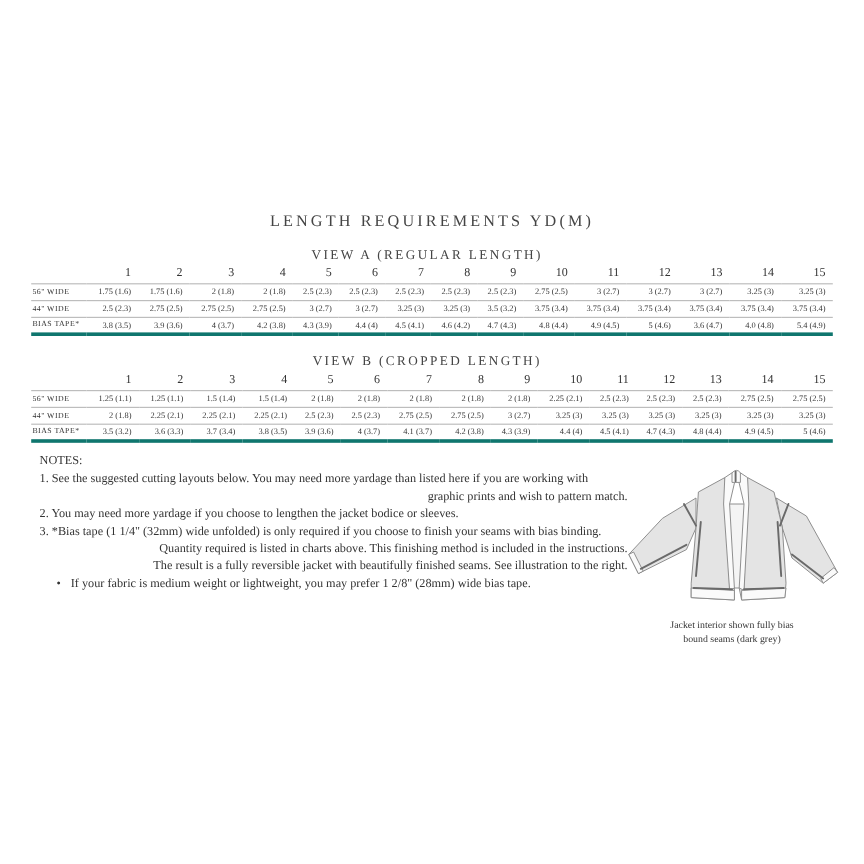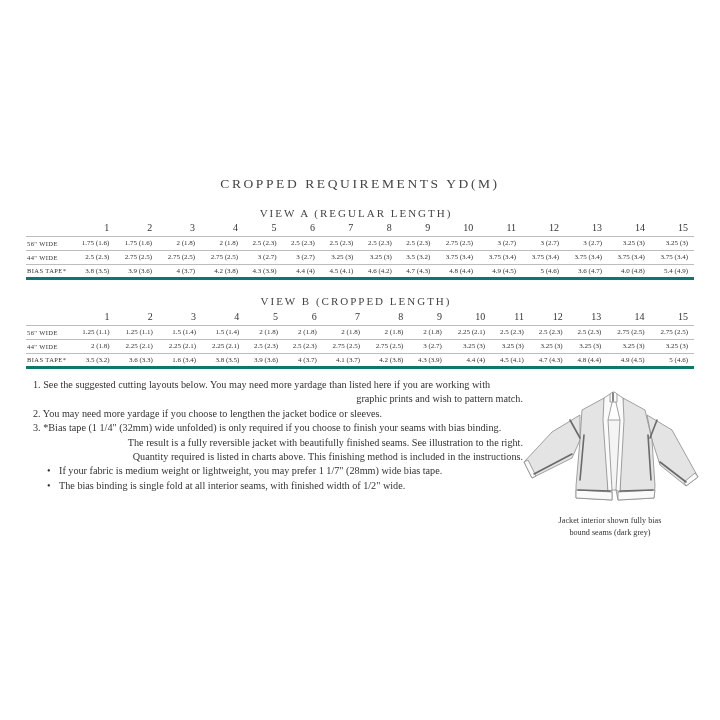--- a/index.html
+++ b/index.html
@@ -39,21 +39,21 @@
     .notes ul li::before { content: "\2022"; position: absolute; left: 2px; }
     .illus { position: absolute; left: 510px; top: 390px; width: 200px; height: 125px; }
     .caption {
       position: absolute; left: 530px; top: 515px; width: 160px; text-align: center;
       font-size: 8.2px; line-height: 12px; color: #333;
     }
   </style>
 </head>
 <body>
 
-<div class="title">CROPPED REQUIREMENTS YD(M)</div>
+<div class="title">LENGTH REQUIREMENTS YD(M)</div>
 
 <div class="view-title" style="top:207px;">VIEW A (REGULAR LENGTH)</div>
 <table class="req" style="top:222px;">
   <thead>
     <tr>
       <th class="rowhead-h"></th>
       <th>1</th>
       <th>2</th>
       <th>3</th>
       <th>4</th>
@@ -184,56 +184,56 @@
       <td>3.25 (3)</td>
       <td>3.25 (3)</td>
       <td>3.25 (3)</td>
       <td>3.25 (3)</td>
       <td>3.25 (3)</td>
     </tr>
     <tr class="last">
       <td class="rowlabel">BIAS TAPE*</td>
       <td>3.5 (3.2)</td>
       <td>3.6 (3.3)</td>
-      <td>1.6 (3.4)</td>
+      <td>3.7 (3.4)</td>
       <td>3.8 (3.5)</td>
       <td>3.9 (3.6)</td>
       <td>4 (3.7)</td>
       <td>4.1 (3.7)</td>
       <td>4.2 (3.8)</td>
       <td>4.3 (3.9)</td>
       <td>4.4 (4)</td>
       <td>4.5 (4.1)</td>
       <td>4.7 (4.3)</td>
       <td>4.8 (4.4)</td>
       <td>4.9 (4.5)</td>
       <td>5 (4.6)</td>
     </tr>
   </tbody>
 </table>
 
 <div class="notes">
+  <div class="head">NOTES:</div>
   <div class="item">
     <span>1.</span>
     <span>See the suggested cutting layouts below. You may need more yardage than listed here if you are working with</span>
   </div>
   <div class="cont">graphic prints and wish to pattern match.</div>
   <div class="item">
     <span>2.</span>
     <span>You may need more yardage if you choose to lengthen the jacket bodice or sleeves.</span>
   </div>
   <div class="item" style="white-space:nowrap;">
     <span>3.</span>
     <span>*Bias tape (1 1/4" (32mm) wide unfolded) is only required if you choose to finish your seams with bias binding.</span>
   </div>
+  <div class="cont">Quantity required is listed in charts above. This finishing method is included in the instructions.</div>
   <div class="cont">The result is a fully reversible jacket with beautifully finished seams. See illustration to the right.</div>
-  <div class="cont">Quantity required is listed in charts above. This finishing method is included in the instructions.</div>
   <ul>
-    <li>If your fabric is medium weight or lightweight, you may prefer 1 1/7" (28mm) wide bias tape.</li>
-    <li>The bias binding is single fold at all interior seams, with finished width of 1/2" wide.</li>
+    <li>If your fabric is medium weight or lightweight, you may prefer 1 2/8" (28mm) wide bias tape.</li>
   </ul>
 </div>
 
 <svg class="illus" viewBox="0 0 200 125" xmlns="http://www.w3.org/2000/svg">
   <g stroke="#8a8a8a" stroke-width="0.8" fill="#e4e4e4" stroke-linejoin="round">
 
     <path d="M70 25 L42 42 L14 72 L22 88 L62 68 L70 50 Z"></path>
 
     <path d="M137 25 L162 40 L188 87 L176 96 L150 75 L142 50 Z"></path>
 

